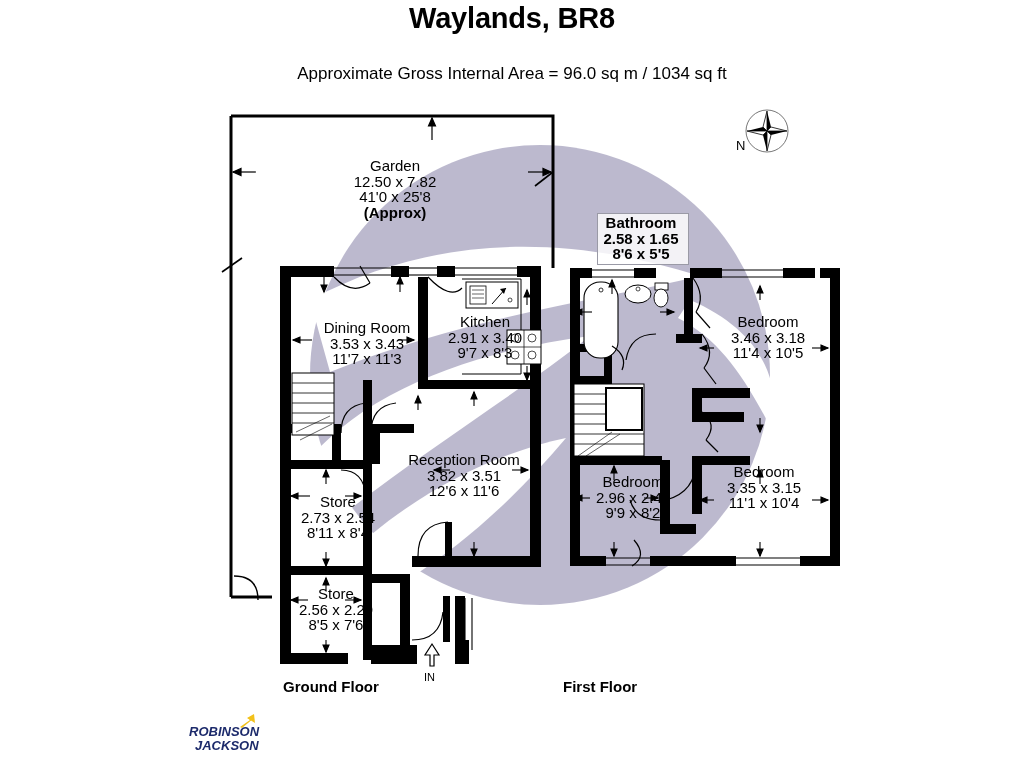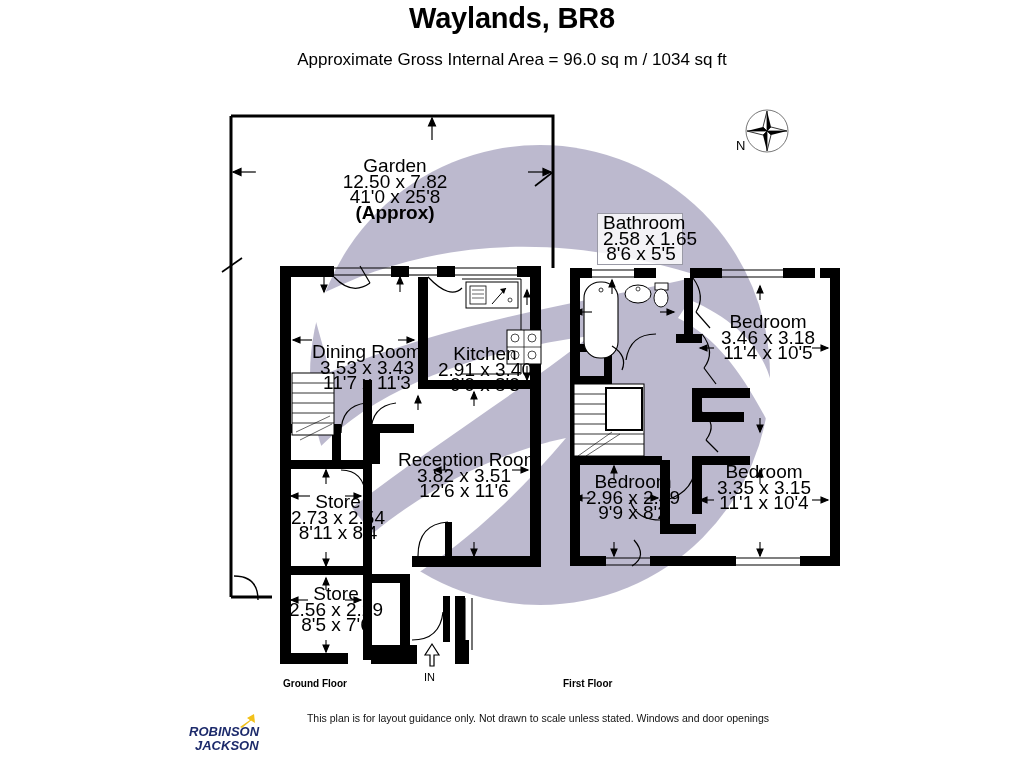--- a/index.html
+++ b/index.html
@@ -14,39 +14,39 @@
   }
   #plan{position:absolute;inset:0;width:1024px;height:768px;}
 
   
   .hdr-title{
     position:absolute;top:2px;left:0;width:1024px;
     text-align:center;font-size:29px;font-weight:bold;
     letter-spacing:-0.2px;
   }
   .hdr-sub{
-    position:absolute;top:50px;left:0;width:1024px;
+    position:absolute;top:64px;left:0;width:1024px;
     text-align:center;font-size:17px;font-weight:normal;
   }
 
   
-  .floor-cap{position:absolute;font-size:10px;font-weight:bold;}
+  .floor-cap{position:absolute;font-size:15px;font-weight:bold;}
   #cap-ground{left:283px;top:678px;}
   #cap-first{left:563px;top:678px;}
 
   
   .rlabel{
-    position:absolute;text-align:center;font-size:19px;line-height:15.5px;
+    position:absolute;text-align:center;font-size:15px;line-height:15.5px;
     white-space:nowrap;
   }
   .rlabel .nm{display:block;}
   .rlabel .d1{display:block;}
   .rlabel .d2{display:block;}
   .rlabel .d3{display:block;font-weight:bold;}
-  .boxed{border:1px solid #9a9aa6;background:rgba(255,255,255,0.82);padding:1px 3px 2px 5px;}
+  .boxed{border:1px solid #9a9aa6;background:rgba(255,255,255,0.82);padding:1px 9px 2px 5px;font-weight:bold;}
 
   
   #in-label{position:absolute;left:424px;top:671px;font-size:11px;text-align:center;}
 
   
   #compass{position:absolute;left:744px;top:108px;width:46px;height:46px;}
   #compass-n{position:absolute;left:736px;top:138px;font-size:13px;}
 
   
   #disclaimer{
@@ -393,30 +393,30 @@
 </svg>
 <div id="compass-n">N</div>
 
 <div class="rlabel" id="lbl-garden" style="left:327px;top:158px;width:136px;">
   <span class="nm">Garden</span>
   <span class="d1">12.50 x 7.82</span>
   <span class="d2">41'0 x 25'8</span>
   <span class="d3">(Approx)</span>
 </div>
 
-<div class="rlabel" id="lbl-dining" style="left:302px;top:344px;width:130px;">
+<div class="rlabel" id="lbl-dining" style="left:302px;top:320px;width:130px;">
   <span class="nm">Dining Room</span>
   <span class="d1">3.53 x 3.43</span>
   <span class="d2">11'7 x 11'3</span>
 </div>
 
-<div class="rlabel" id="lbl-kitchen" style="left:432px;top:314px;width:106px;margin-top:32px;">
+<div class="rlabel" id="lbl-kitchen" style="left:432px;top:314px;width:106px;">
   <span class="nm">Kitchen</span>
   <span class="d1">2.91 x 3.40</span>
-  <span class="d2">9'9 x 8'3</span>
+  <span class="d2">9'7 x 8'3</span>
 </div>
 
 <div class="rlabel" id="lbl-reception" style="left:398px;top:452px;width:132px;">
   <span class="nm">Reception Room</span>
   <span class="d1">3.82 x 3.51</span>
   <span class="d2">12'6 x 11'6</span>
 </div>
 
 <div class="rlabel" id="lbl-store1" style="left:290px;top:494px;width:96px;">
   <span class="nm">Store</span>
@@ -460,14 +460,13 @@
 <div class="floor-cap" id="cap-first">First Floor</div>
 
 <svg id="logo" viewBox="0 0 80 42">
   <path d="M56 16 L68 6 L68 3 L62 6 L64 8 L54 15 Z" fill="#f2c11a"></path>
   <polygon points="68,2 69,11 61,6" fill="#f2c11a"></polygon>
   <text x="3" y="24" font-family="Liberation Sans, sans-serif" font-size="13" font-weight="bold" font-style="italic" fill="#1c2a6b">ROBINSON</text>
   <text x="9" y="38" font-family="Liberation Sans, sans-serif" font-size="13" font-weight="bold" font-style="italic" fill="#1c2a6b">JACKSON</text>
 </svg>
 
 <div id="disclaimer">
-  <div>This plan is for layout guidance only. Not drawn to scale unless stated. Windows and door openings</div>
 </div>
 
 </body></html>

